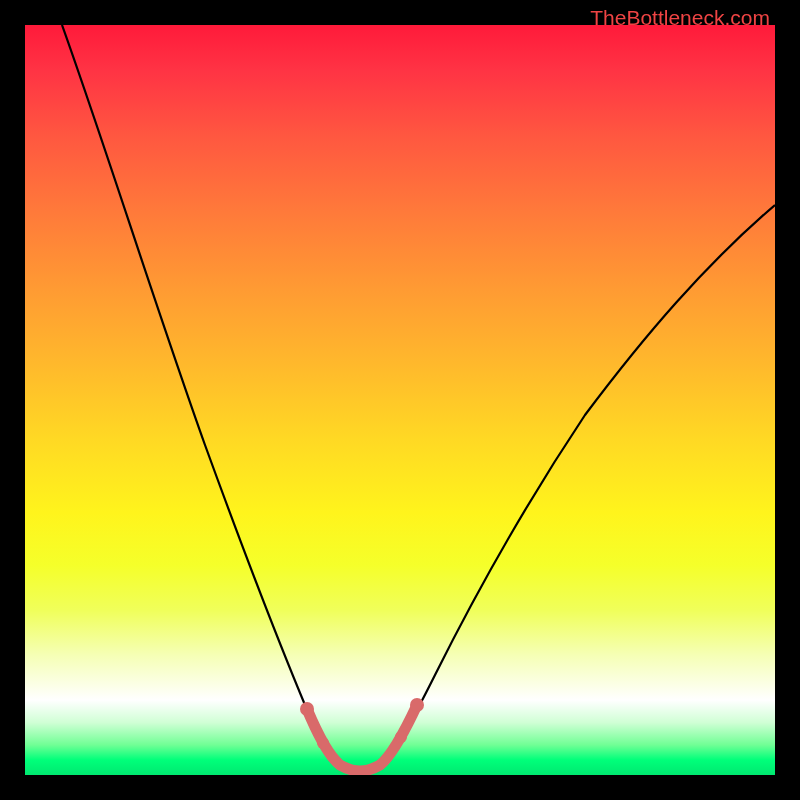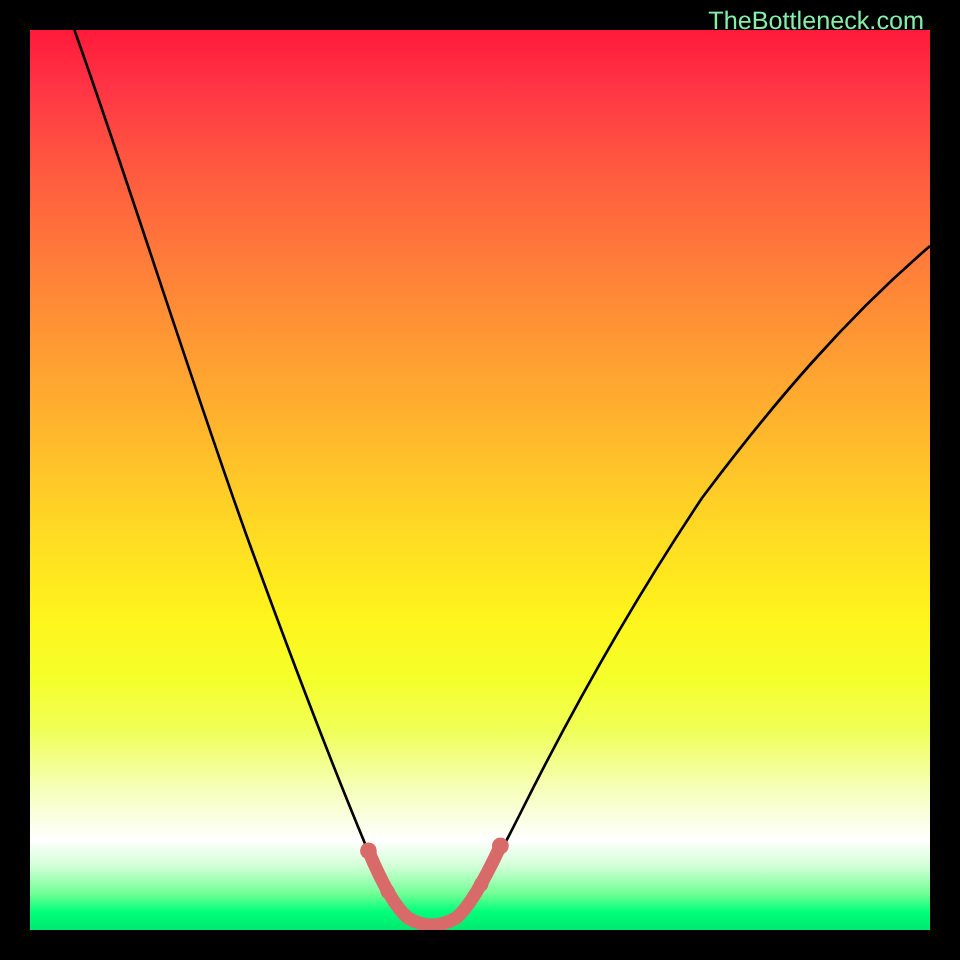--- a/index.html
+++ b/index.html
@@ -39,21 +39,21 @@
       #d0ffd5 93%,
       #70ff95 96%,
       #00ff7a 98%,
       #00e870 100%
     );
   }
   .watermark {
     position: absolute;
     top: 6px;
     right: 30px;
-    color: #86efac;
+    color: #ef4444;
     font-size: 21px;
     font-weight: 500;
     z-index: 10;
   }
   svg.curve {
     position: absolute;
     left: 0;
     top: 0;
     width: 750px;
     height: 750px;

